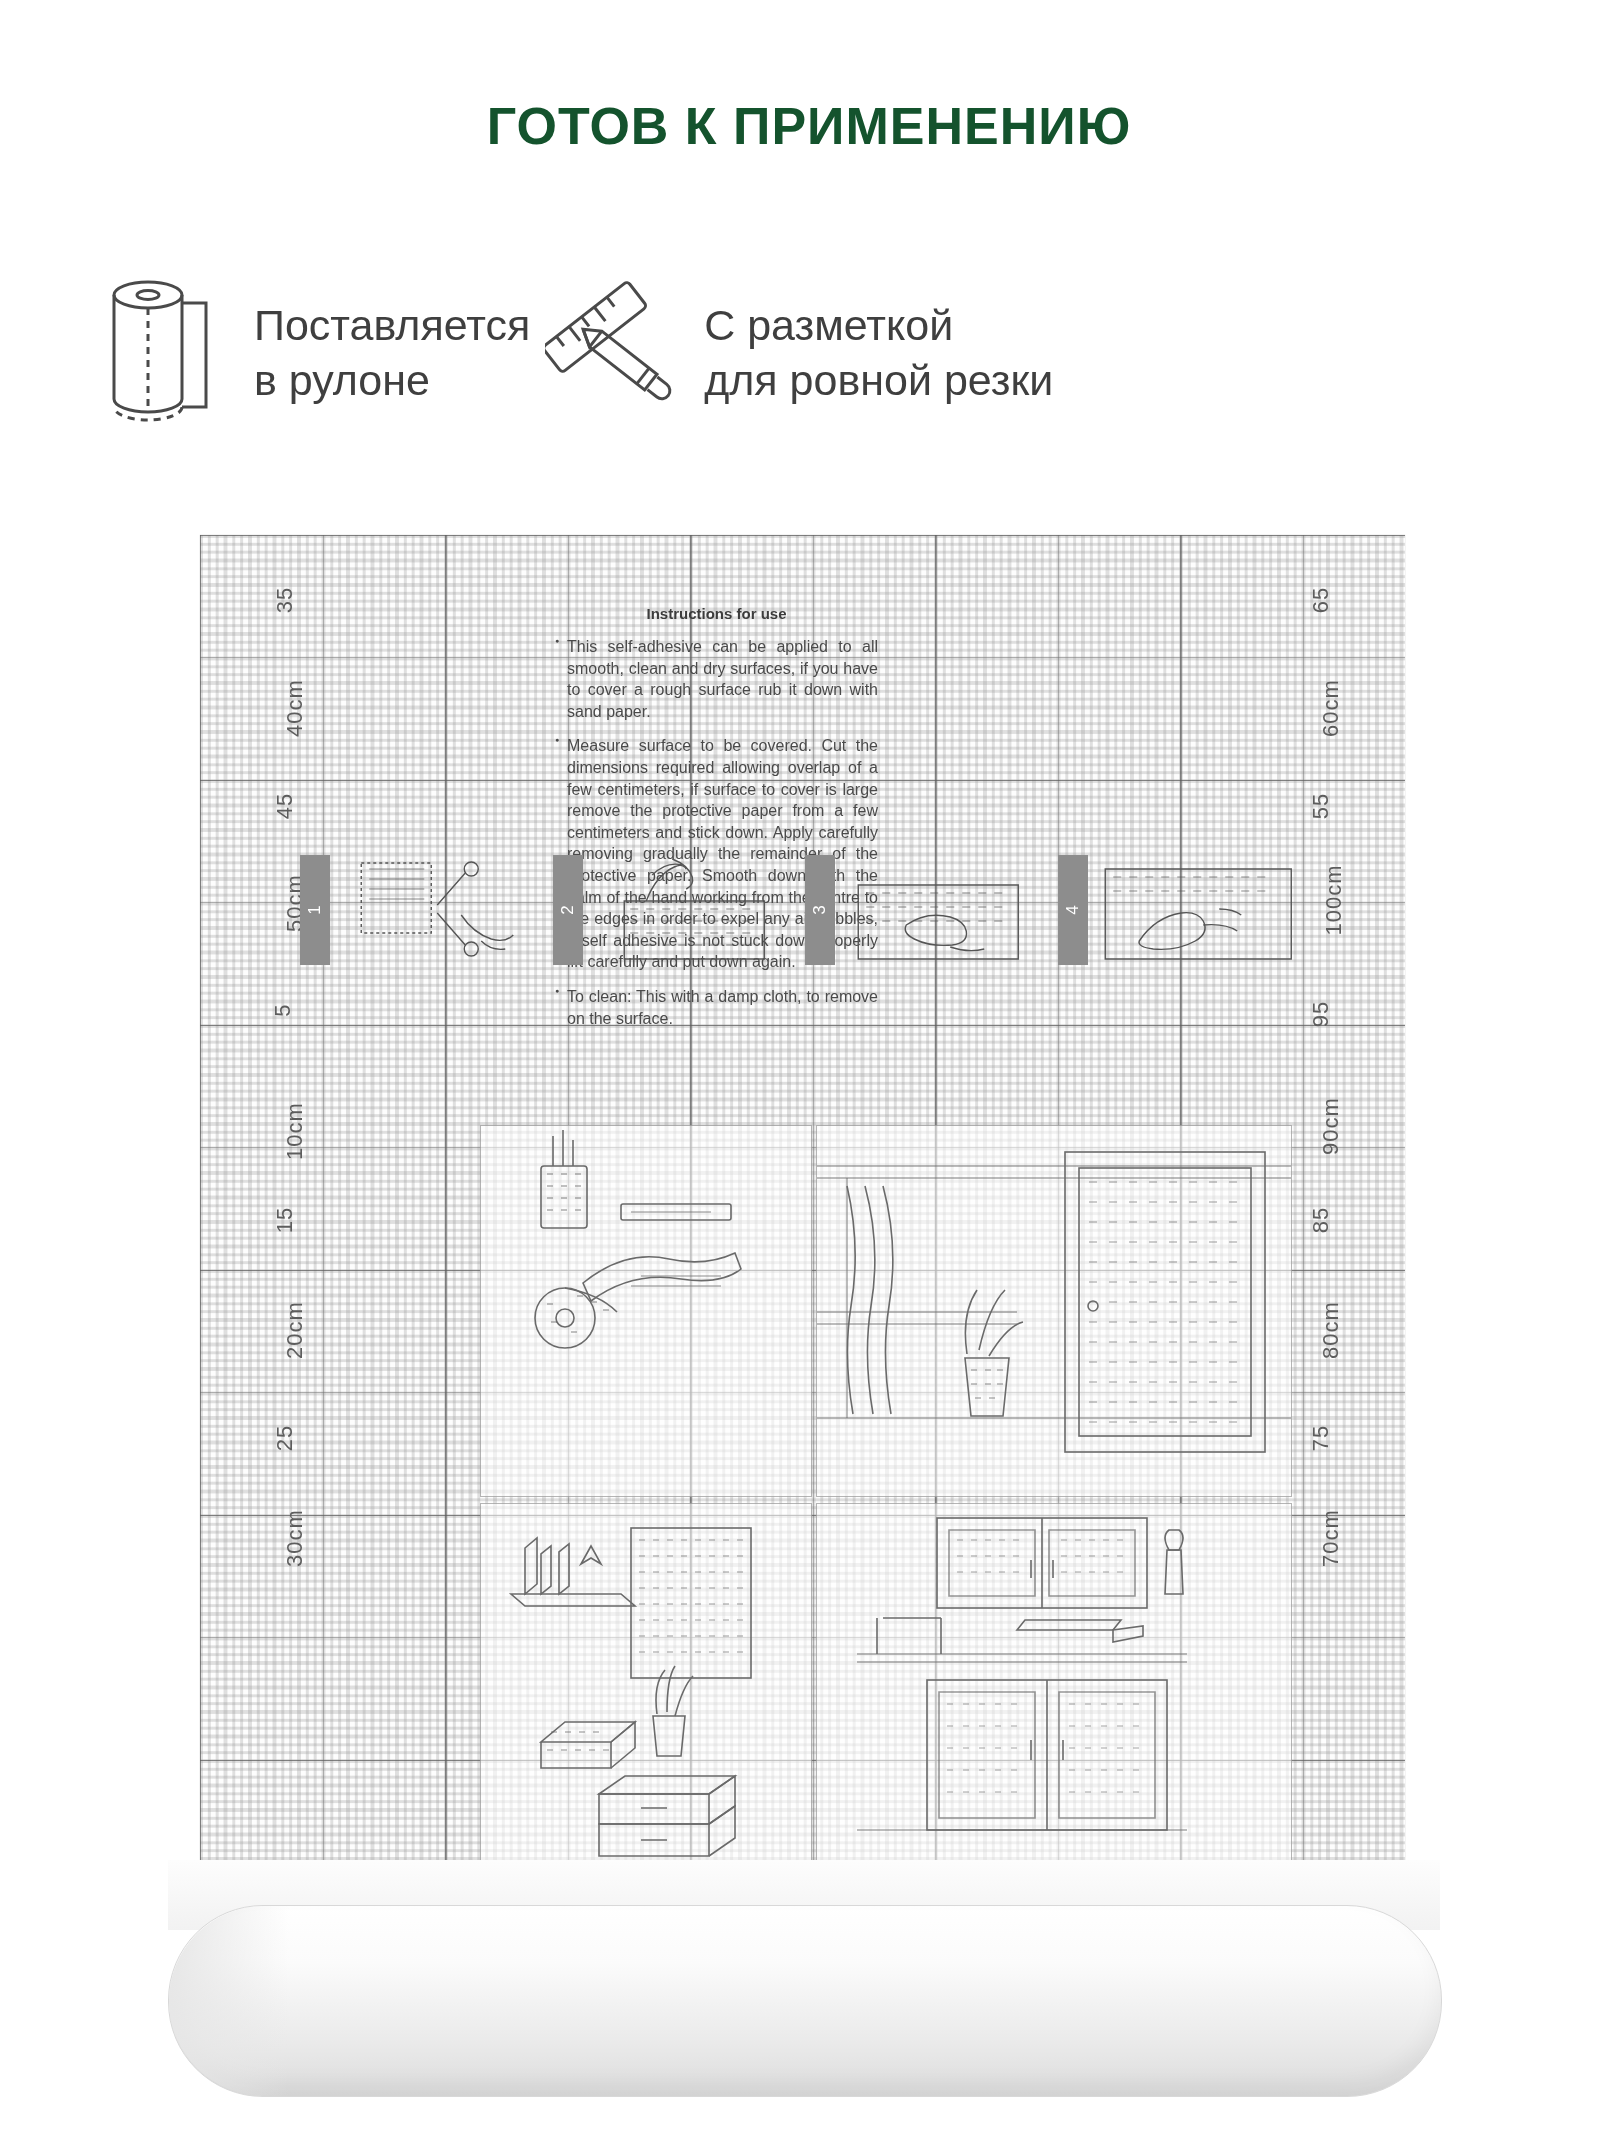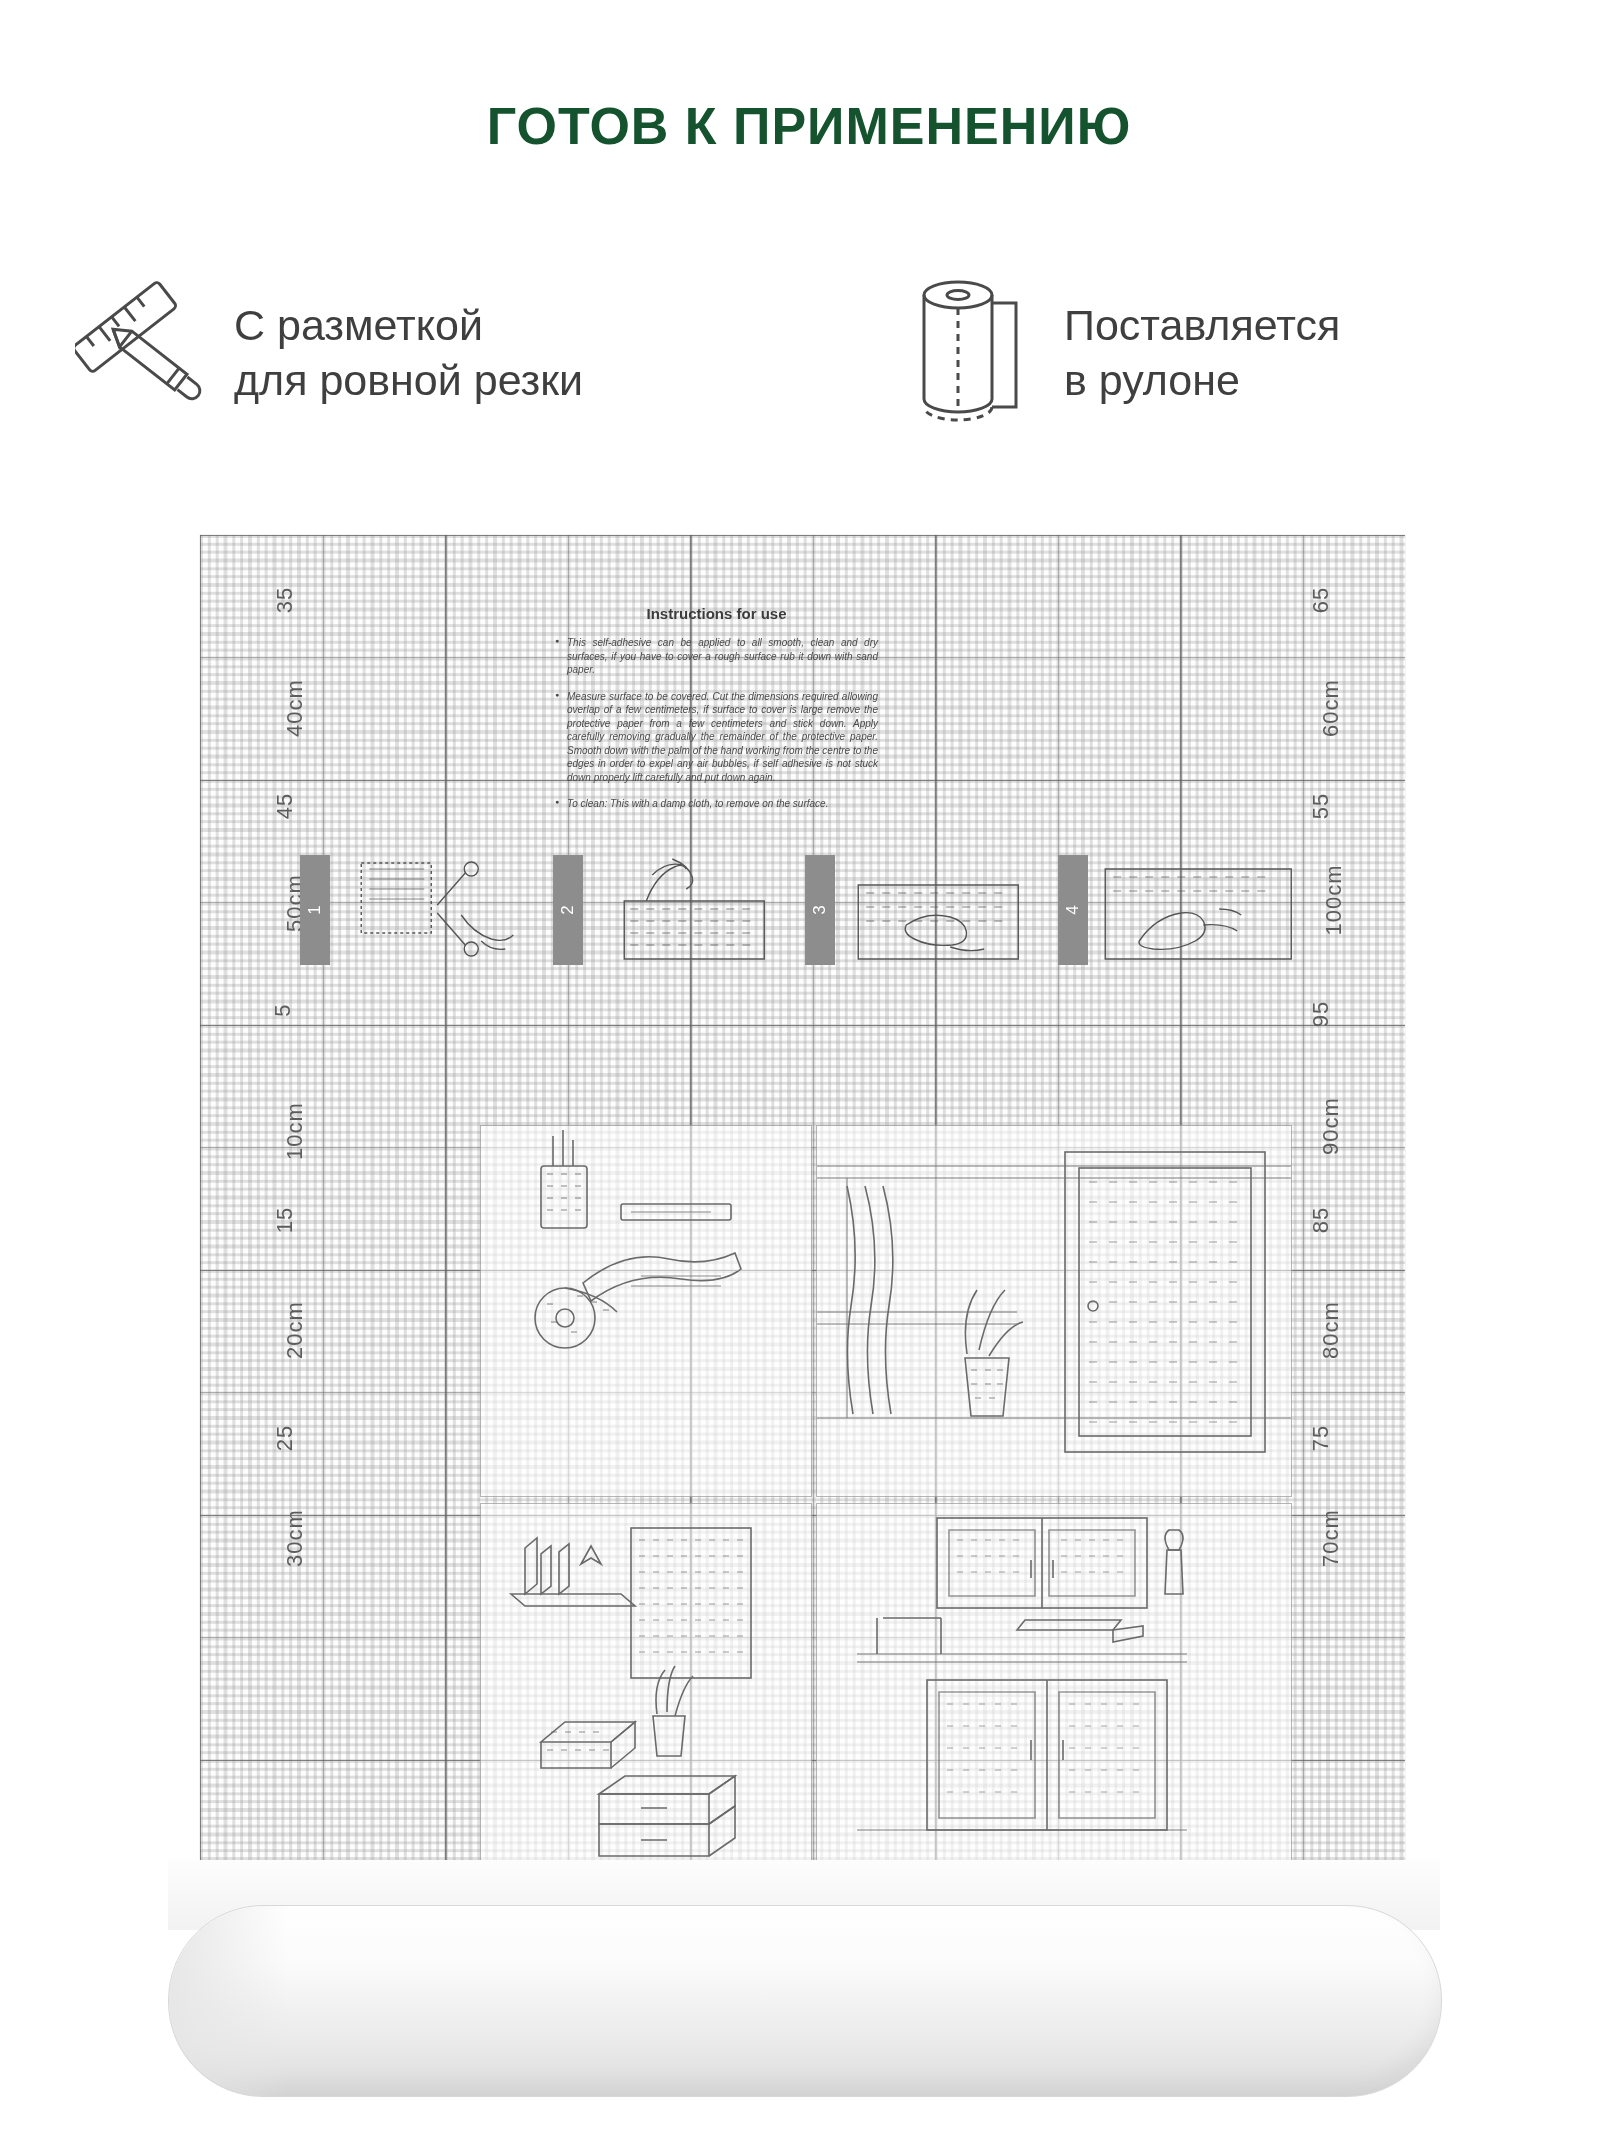--- a/index.html
+++ b/index.html
@@ -131,27 +131,26 @@
   }
   .instructions h3 {
     margin: 0 0 14px 0;
     font-size: 15px;
     font-weight: bold;
     text-align: center;
     color: #3c3c3c;
   }
   .instructions p {
     margin: 0 0 13px 0;
-    font-size: 10px;
+    font-size: 16px;
     line-height: 1.35;
     text-align: justify;
     color: #4a4a4a;
     position: relative;
     padding-left: 12px;
-    font-style: italic;
   }
   .instructions p::before {
     content: "\25CF";
     position: absolute;
     left: 0;
     top: 0;
     font-size: 7px;
     color: #4a4a4a;
   }
 
@@ -233,55 +232,55 @@
     height: 70px;
     background: linear-gradient(to bottom, #fdfdfd, #f2f2f2);
   }
 </style>
 </head>
 <body>
 
 <div class="headline">ГОТОВ К ПРИМЕНЕНИЮ</div>
 
 <div class="features">
+
+  <div class="feature two">
+    <div class="feature-icon">
+      <svg width="130" height="160" viewBox="0 0 130 160" fill="none" stroke="#4a4a4a" stroke-width="3">
+        <ellipse cx="48" cy="22" rx="34" ry="13"></ellipse>
+        <ellipse cx="48" cy="22" rx="11" ry="4.5"></ellipse>
+        <path d="M14 22 v104 M82 22 v104"></path>
+        <path d="M14 126 a34 13 0 0 0 68 0"></path>
+        <path d="M82 30 h24 v104 h-24"></path>
+        <path d="M82 134 a34 13 0 0 1 -68 0" stroke-dasharray="7 6"></path>
+        <path d="M48 35 v104" stroke-dasharray="7 6"></path>
+        <path d="M106 30 v104" stroke-dasharray="7 6" opacity="0"></path>
+      </svg>
+    </div>
+    <div class="feature-text">Поставляется
+в рулоне</div>
+  </div>
 
   <div class="feature one">
     <div class="feature-icon">
       <svg width="140" height="150" viewBox="0 0 140 150" fill="none" stroke="#4a4a4a" stroke-width="3">
         <g transform="rotate(-38 70 75)">
           <rect x="16" y="26" width="108" height="32" rx="4"></rect>
           <path d="M34 26 v12 M50 26 v18 M66 26 v12 M82 26 v18 M98 26 v12"></path>
         </g>
         <g transform="rotate(38 70 85)">
           <path d="M24 78 l16 -10 70 0 0 20 -70 0 z"></path>
           <path d="M24 78 l16 10 0 -20"></path>
           <path d="M100 68 v20"></path>
           <path d="M112 70 h12 a6 6 0 0 1 0 16 h-12"></path>
         </g>
       </svg>
     </div>
     <div class="feature-text">С разметкой
 для ровной резки</div>
-  </div>
-
-  <div class="feature two">
-    <div class="feature-icon">
-      <svg width="130" height="160" viewBox="0 0 130 160" fill="none" stroke="#4a4a4a" stroke-width="3">
-        <ellipse cx="48" cy="22" rx="34" ry="13"></ellipse>
-        <ellipse cx="48" cy="22" rx="11" ry="4.5"></ellipse>
-        <path d="M14 22 v104 M82 22 v104"></path>
-        <path d="M14 126 a34 13 0 0 0 68 0"></path>
-        <path d="M82 30 h24 v104 h-24"></path>
-        <path d="M82 134 a34 13 0 0 1 -68 0" stroke-dasharray="7 6"></path>
-        <path d="M48 35 v104" stroke-dasharray="7 6"></path>
-        <path d="M106 30 v104" stroke-dasharray="7 6" opacity="0"></path>
-      </svg>
-    </div>
-    <div class="feature-text">Поставляется
-в рулоне</div>
   </div>
 
 </div>
 
 <div class="sheet-wrap">
   <div class="sheet">
 
     <div class="grid-fine"></div>
     <div class="grid-mid"></div>
     <div class="grid-bold"></div>

